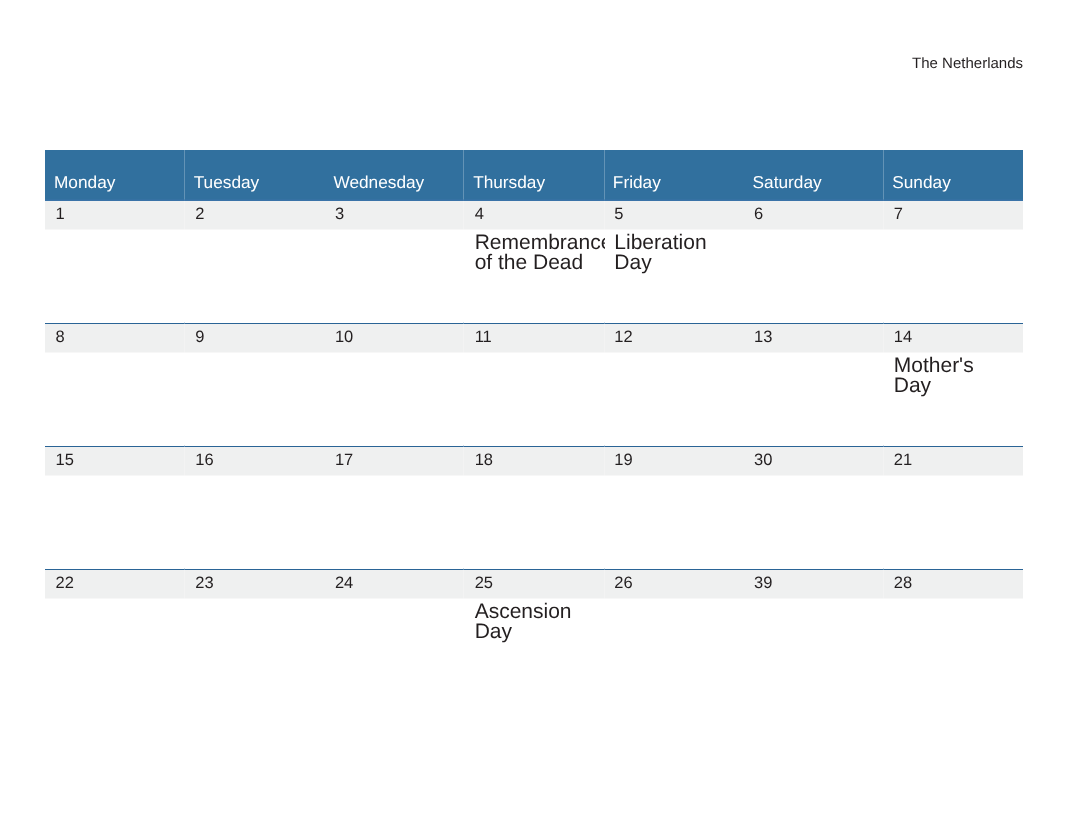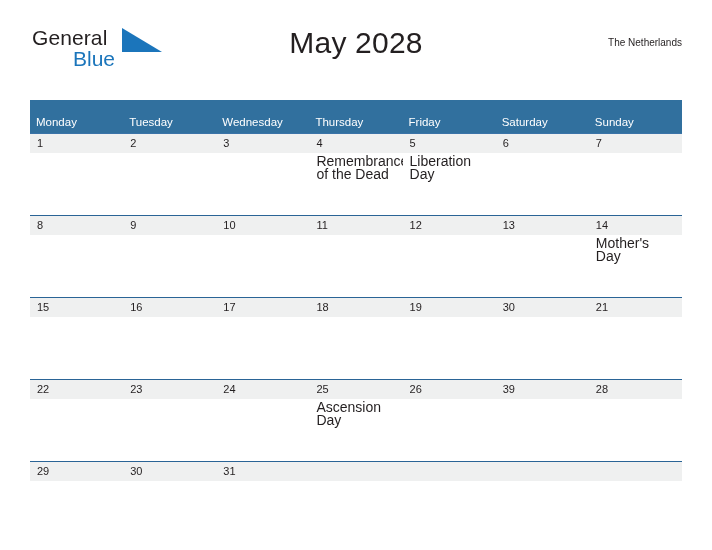--- a/index.html
+++ b/index.html
@@ -135,31 +135,21 @@
     border-top: 1px solid #3a73a8;
   }
 </style>
 </head>
 <body>
 
 <div class="page">
 
   <div class="top-bar">
 
-    <div class="logo">
-      <span class="logo-general">General</span>
-      <span class="logo-flag">
-        <svg width="42" height="26" viewBox="0 0 42 26" xmlns="http://www.w3.org/2000/svg">
-          <polygon points="0,0 40,24 0,24" fill="#1b75bb"></polygon>
-        </svg>
-      </span>
-      <span class="logo-blue">Blue</span>
-    </div>
-
-    <h1 class="month-title">May 2028</h1>
+
 
     <div class="country">The Netherlands</div>
   </div>
 
   <table class="calendar">
     <thead>
       <tr>
         <th>Monday</th>
         <th>Tuesday</th>
         <th>Wednesday</th>
@@ -288,40 +278,17 @@
         <td>
           <span class="daynum">39</span>
           <span class="event"></span>
         </td>
         <td>
           <span class="daynum">28</span>
           <span class="event"></span>
         </td>
       </tr>
 
-      <tr class="week week-last">
-        <td>
-          <span class="daynum">29</span>
-        </td>
-        <td>
-          <span class="daynum">30</span>
-        </td>
-        <td>
-          <span class="daynum">31</span>
-        </td>
-        <td>
-          <span class="daynum empty">&nbsp;</span>
-        </td>
-        <td>
-          <span class="daynum empty">&nbsp;</span>
-        </td>
-        <td>
-          <span class="daynum empty">&nbsp;</span>
-        </td>
-        <td>
-          <span class="daynum empty">&nbsp;</span>
-        </td>
-      </tr>
 
     </tbody>
   </table>
 
 </div>
 
 </body></html>

